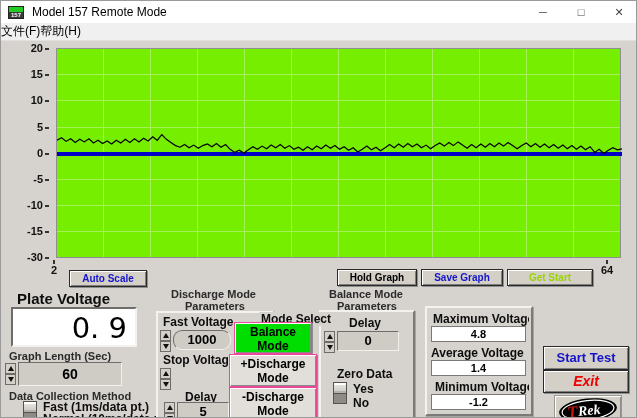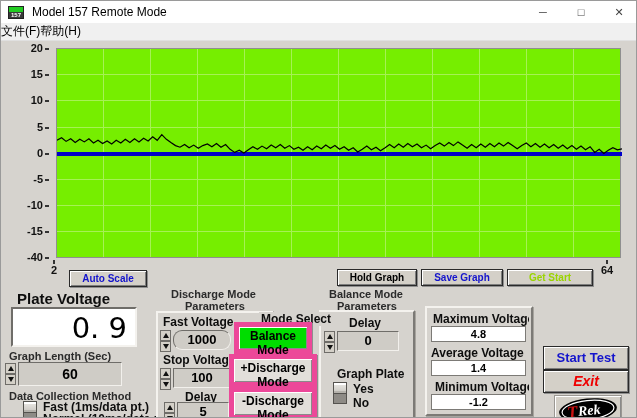--- a/index.html
+++ b/index.html
@@ -51,21 +51,21 @@
   .spin .sb { width:11px; height:11px; background:#d4d0c8; border:1px solid #6f6d69; display:flex; align-items:center; justify-content:center; }
   .tri-up { width:0; height:0; border-left:3px solid transparent; border-right:3px solid transparent; border-bottom:5px solid #111; }
   .tri-down { width:0; height:0; border-left:3px solid transparent; border-right:3px solid transparent; border-top:5px solid #111; }
   .numbox { position:absolute; text-align:center; font-weight:bold; font-size:13px; color:#000; }
 
   
   .switch { position:absolute; width:14px; height:22px; background:#8e8b86; border:1px solid #55534f; }
   .switch .handle { width:100%; height:11px; background:linear-gradient(#eceae6, #c9c6c0);
                     border-bottom:1px solid #55534f; box-shadow:inset 0 2px 0 #fff, inset 0 -2px 0 #b5b2ac; }
 
-  .mode-btn { position:absolute; border:5px solid #ec4899; background:#e2dfda;
+  .mode-btn { position:absolute; border:1px solid #ec4899; background:#e2dfda;
               box-shadow:inset 1px 1px 0 #fff, inset -1px -1px 0 #8a8a8a, 1px 1px 0 #8e8e8e;
               font-weight:bold; font-size:12px; line-height:14px; text-align:center; padding-top:2px; cursor:pointer; }
 
   .plate-display { position:absolute; left:10px; top:306px; width:126px; height:40px; background:#fff;
                    border-top:2px solid #6f6d69; border-left:2px solid #6f6d69; border-right:2px solid #f4f2ee; border-bottom:2px solid #f4f2ee;
                    font-family:"DejaVu Sans", sans-serif; font-size:29px; color:#000; text-align:right; padding:2px 8px 0 0; }
 
   .statlbl { font-size:12px; font-weight:bold; color:#0d0d0d; white-space:nowrap; overflow:hidden; position:absolute; }
   .statval { position:absolute; text-align:center; font-size:11px; font-weight:bold; color:#000; }
 
@@ -103,21 +103,21 @@
   </div>
 
   <div class="ytick" style="left:14px; top:41px;">20</div>
   <div class="ytick" style="left:14px; top:67px;">15</div>
   <div class="ytick" style="left:14px; top:93px;">10</div>
   <div class="ytick" style="left:14px; top:120px;">5</div>
   <div class="ytick" style="left:14px; top:146px;">0</div>
   <div class="ytick" style="left:14px; top:172px;">-5</div>
   <div class="ytick" style="left:14px; top:198px;">-10</div>
   <div class="ytick" style="left:14px; top:224px;">-15</div>
-  <div class="ytick" style="left:14px; top:250px;">-40</div>
+  <div class="ytick" style="left:14px; top:250px;">-30</div>
 
   <div class="xtick" style="left:50px; top:259px;"><span>2</span></div>
   <div class="xtick" style="left:600px; top:259px;"><span>64</span></div>
 
   <div class="btn gbtn" style="left:68px; top:269px; width:78px; color:var(--accent-blue,#1414cc);">Auto Scale</div>
   <div class="btn gbtn" style="left:336px; top:268px; width:80px; color:#000;">Hold Graph</div>
   <div class="btn gbtn" style="left:420px; top:268px; width:82px; color:var(--accent-blue,#1414cc);">Save Graph</div>
   <div class="btn gbtn" style="left:506px; top:268px; width:86px; color:var(--get-green,#9ad400);">Get Start</div>
 
   <div class="lbl" style="left:16px; top:289px; font-size:15px;">Plate Voltage</div>
@@ -154,21 +154,20 @@
   <div class="numbox sunkbox" style="left:172px; top:329px; width:58px; height:20px; line-height:18px;border-radius:9px;">1000</div>
   <div class="lbl" style="left:162px; top:352px; width:74px; overflow:hidden;">Stop Voltage</div>
   <div class="spin" style="left:159px; top:367px;">
     <div class="sb">
         <div class="tri-up"></div>
       </div>
     <div class="sb">
         <div class="tri-down"></div>
       </div>
   </div>
-  <div class="numbox sunkbox" style="left:172px; top:367px; width:58px; height:20px; line-height:18px;">100</div>
   <div class="lbl" style="left:184px; top:389px;">Delay</div>
   <div class="spin" style="left:163px; top:401px;">
     <div class="sb">
         <div class="tri-up"></div>
       </div>
     <div class="sb">
         <div class="tri-down"></div>
       </div>
   </div>
   <div class="numbox sunkbox" style="left:176px; top:401px; width:52px; height:20px; line-height:18px;">5</div>
@@ -193,21 +192,21 @@
   <div class="lbl" style="left:348px; top:315px;">Delay</div>
   <div class="spin" style="left:323px; top:330px;">
     <div class="sb">
         <div class="tri-up"></div>
       </div>
     <div class="sb">
         <div class="tri-down"></div>
       </div>
   </div>
   <div class="numbox sunkbox" style="left:336px; top:330px; width:62px; height:20px; line-height:18px;">0</div>
-  <div class="lbl" style="left:336px; top:366px;">Graph Plate</div>
+  <div class="lbl" style="left:336px; top:366px;">Zero Data</div>
   <div class="switch" style="left:332px; top:381px;">
       <div class="handle"></div>
     </div>
   <div class="lbl" style="left:352px; top:381px;">Yes</div>
   <div class="lbl" style="left:352px; top:395px;">No</div>
 
   <div class="box3d" style="left:424px; top:305px; width:108px; height:110px;"></div>
   <div class="statlbl" style="left:432px; top:311px; width:96px;">Maximum Voltage</div>
   <div class="statval whitebox" style="left:430px; top:325px; width:95px; height:16px; line-height:14px;">4.8</div>
   <div class="statlbl" style="left:430px; top:345px; width:98px;">Average Voltage</div>

